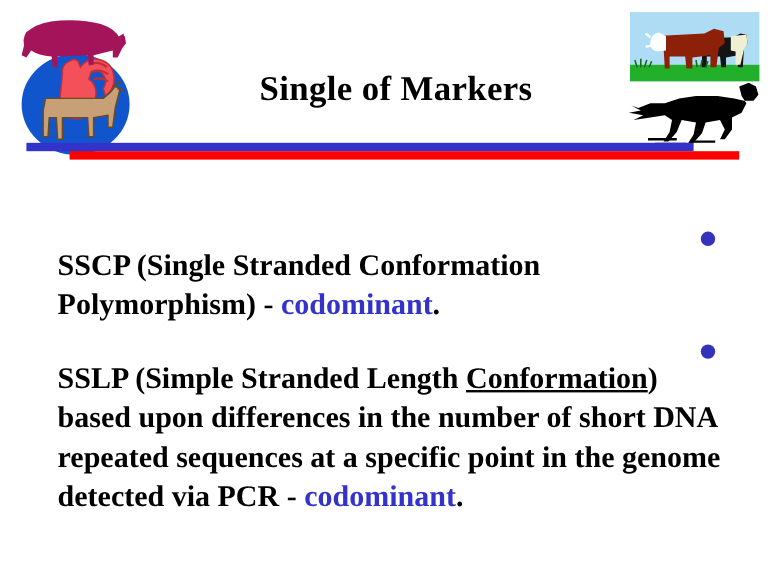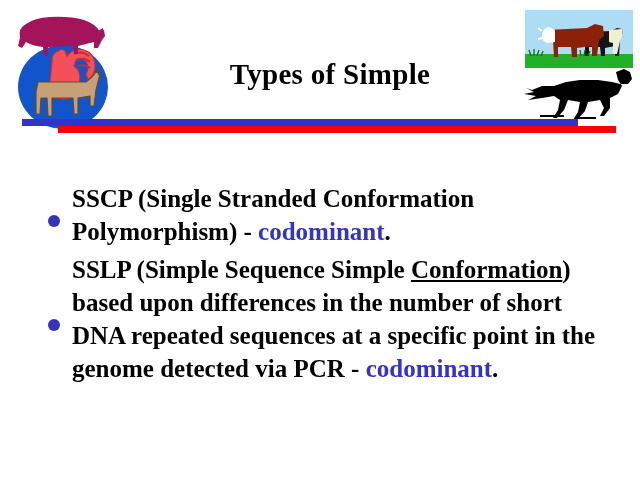--- a/index.html
+++ b/index.html
@@ -92,22 +92,23 @@
 
   
   #body {
     position: absolute;
     left: 48px;
     top: 182px;
     width: 560px;
   }
   .bullet-row {
     display: flex;
-    align-items: center;
+    align-items: flex-end;
     margin-bottom: 4px;
+    flex-direction: column;
   }
   .bullet-dot {
     flex: 0 0 auto;
     width: 12px;
     height: 12px;
     border-radius: 50%;
     background: #3333BB;
     margin-top: 11px;
     margin-right: 12px;
   }
@@ -153,21 +154,21 @@
         <path d="M86 68 L93 64 M90 70 L96 72" stroke="#6B4A22" stroke-width="1.4" fill="none"></path>
 
         <path d="M12 34 Q10 24 18 20 Q26 14 42 13 Q62 12 76 16 Q88 20 92 28
                  L96 26 L97 32 L94 36 L90 44 L86 44 L86 38 L70 42 L70 50 L66 50
                  L65 42 L40 43 L40 52 L36 52 L35 43 Q24 42 18 38 L14 44 L10 42 Z" fill="#A4145A"></path>
 
         <path d="M90 27 L95 24 L96 30 Z" fill="#A4145A"></path>
       </svg>
     </div>
 
-    <div id="title">Types of Simple</div>
+    <div id="title">Single of Markers</div>
 
     <div id="cattle-photo">
       <svg width="108" height="58" viewBox="0 0 108 58" xmlns="http://www.w3.org/2000/svg">
         <rect x="0" y="0" width="108" height="58" fill="#ADDCF4"></rect>
         <rect x="0" y="44" width="108" height="14" fill="#22B02A"></rect>
 
         <path d="M62 22 L86 21 L92 18 L97 19 L98 26 L95 30 L94 46 L90 46 L90 36
                  L80 38 L80 46 L76 46 L75 37 L64 37 L64 46 L60 46 L60 28 Z" fill="#141414"></path>
         <path d="M84 20 L97 19 L98 26 L95 31 L92 44 L88 44 L88 33 L84 32 Z" fill="#EFEFD2"></path>
 
@@ -202,18 +203,18 @@
     <div class="bullet-row">
       <span class="bullet-dot"></span>
       <div class="bullet-text">
         <span>SSCP (Single Stranded Conformation Polymorphism) - </span><span class="blue-word">codominant</span><span>.</span>
       </div>
     </div>
 
     <div class="bullet-row">
       <span class="bullet-dot"></span>
       <div class="bullet-text">
-        <span>SSLP (Simple Sequence Simple </span><span class="underlined">Conformation</span><span>) based upon differences in the number of short DNA repeated sequences at a specific point in the genome detected via PCR - </span><span class="blue-word">codominant</span><span>.</span>
+        <span>SSLP (Simple Stranded Length </span><span class="underlined">Conformation</span><span>) based upon differences in the number of short DNA repeated sequences at a specific point in the genome detected via PCR - </span><span class="blue-word">codominant</span><span>.</span>
       </div>
     </div>
 
   </div>
 </div>
 
 </body></html>

